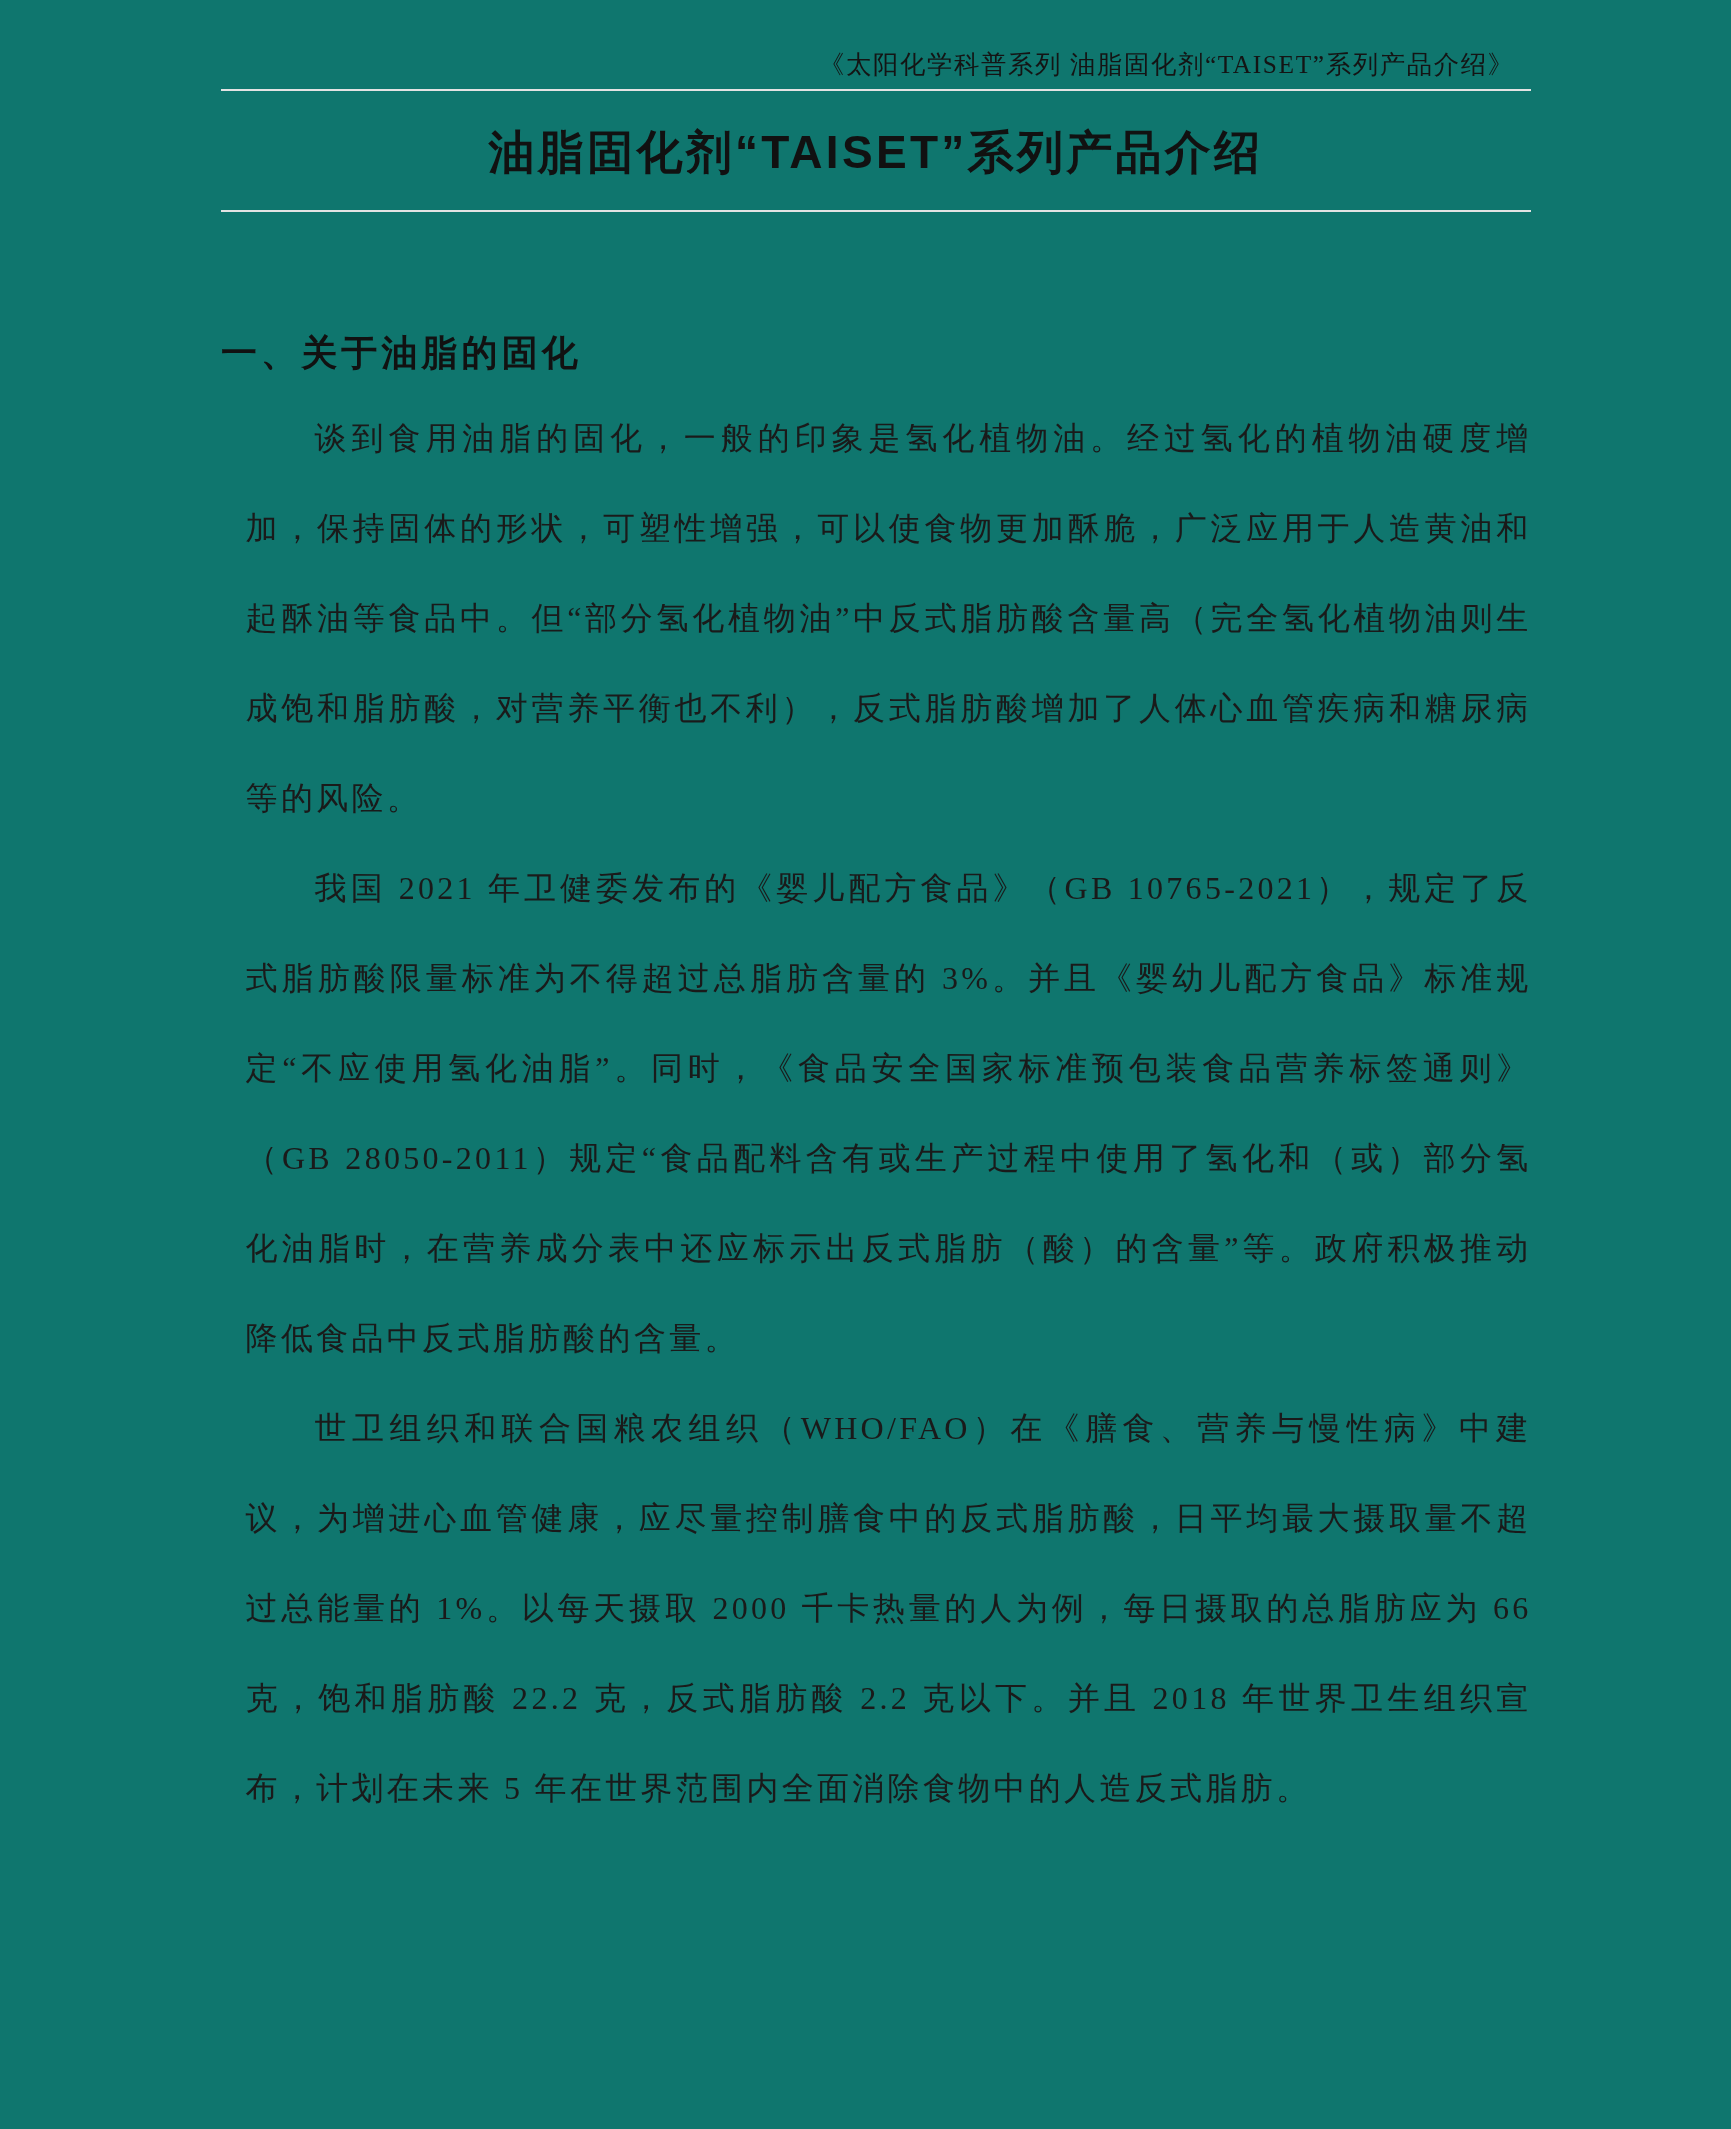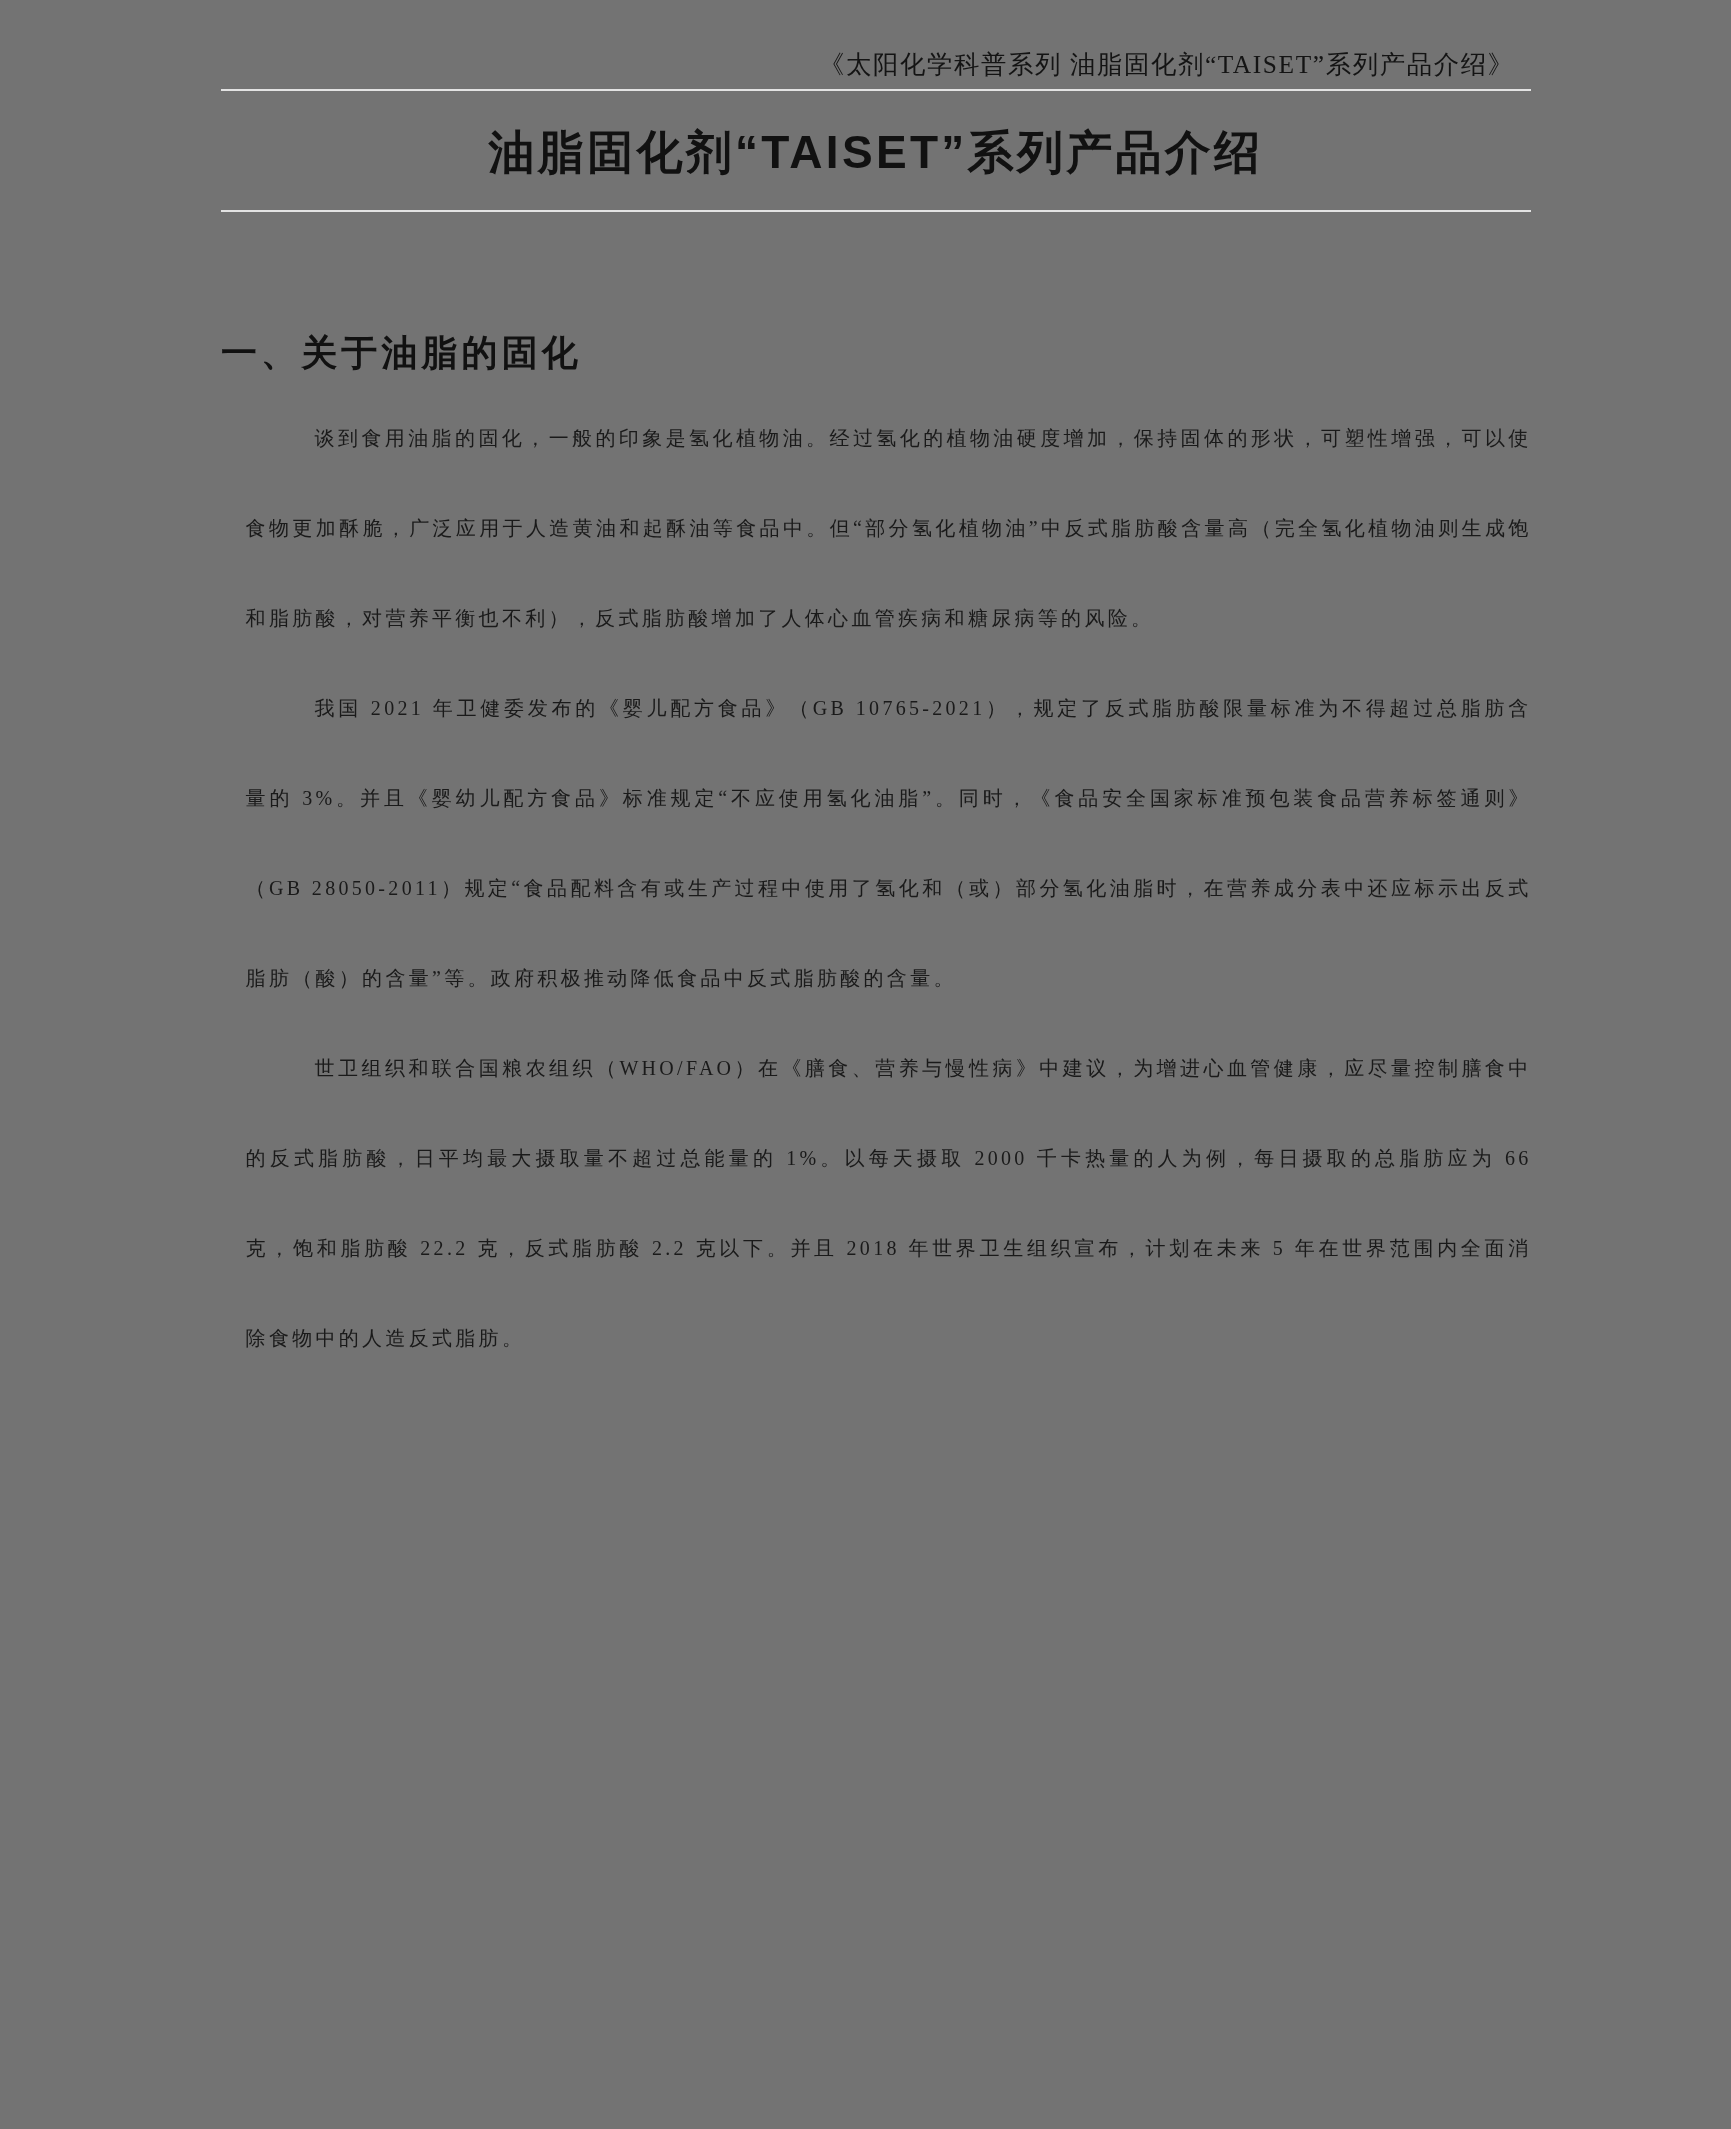--- a/index.html
+++ b/index.html
@@ -4,21 +4,21 @@
 <style>
   html, body {
     margin: 0;
     padding: 0;
     background: #ffffff;
   }
   .page {
     position: relative;
     width: 1731px;
     height: 2129px;
-    background: #737373;
+    background: #0f766e;
     overflow: hidden;
     color: #161616;
     font-family: "Liberation Serif", serif;
   }
   .content {
     margin-left: 221px;
     width: 1310px;
   }
   .doc-header {
     padding-top: 46px;
@@ -55,21 +55,21 @@
     letter-spacing: 4.1px;
     color: #111111;
     line-height: 51px;
   }
   .body-text {
     margin-top: 14.7px;
   }
   .body-text p {
     margin: 0 0 0 24.6px;
     width: 1286px;
-    font-size: 20px;
+    font-size: 32px;
     line-height: 90px;
     letter-spacing: 3.3px;
     text-align: justify;
     text-justify: inter-character;
     color: #1a1a1a;
   }
   .body-text p.indent-2 { text-indent: 69px; }
   .underlined {
     text-decoration-thickness: 2.5px;
     text-underline-offset: 9.8px;

